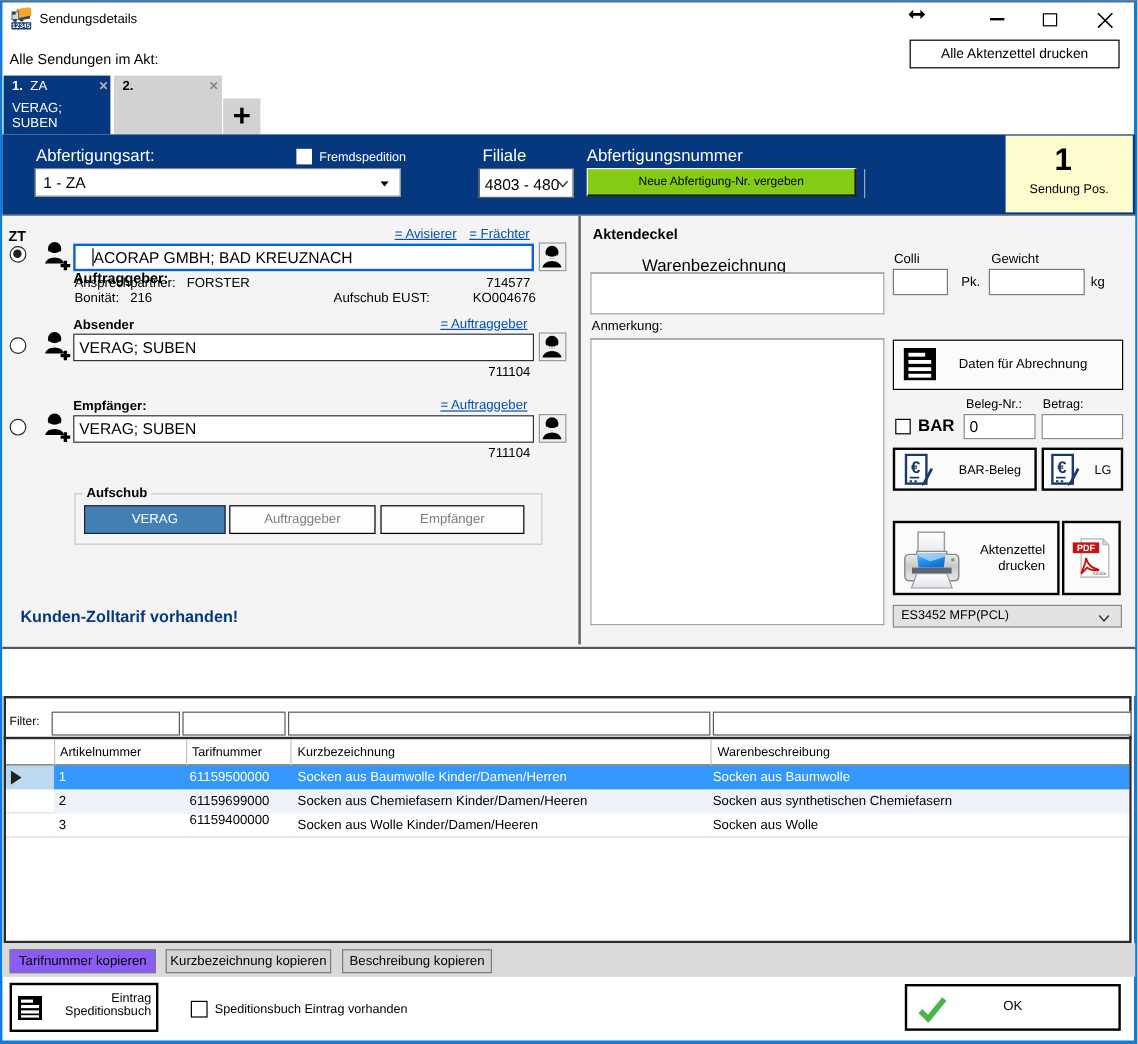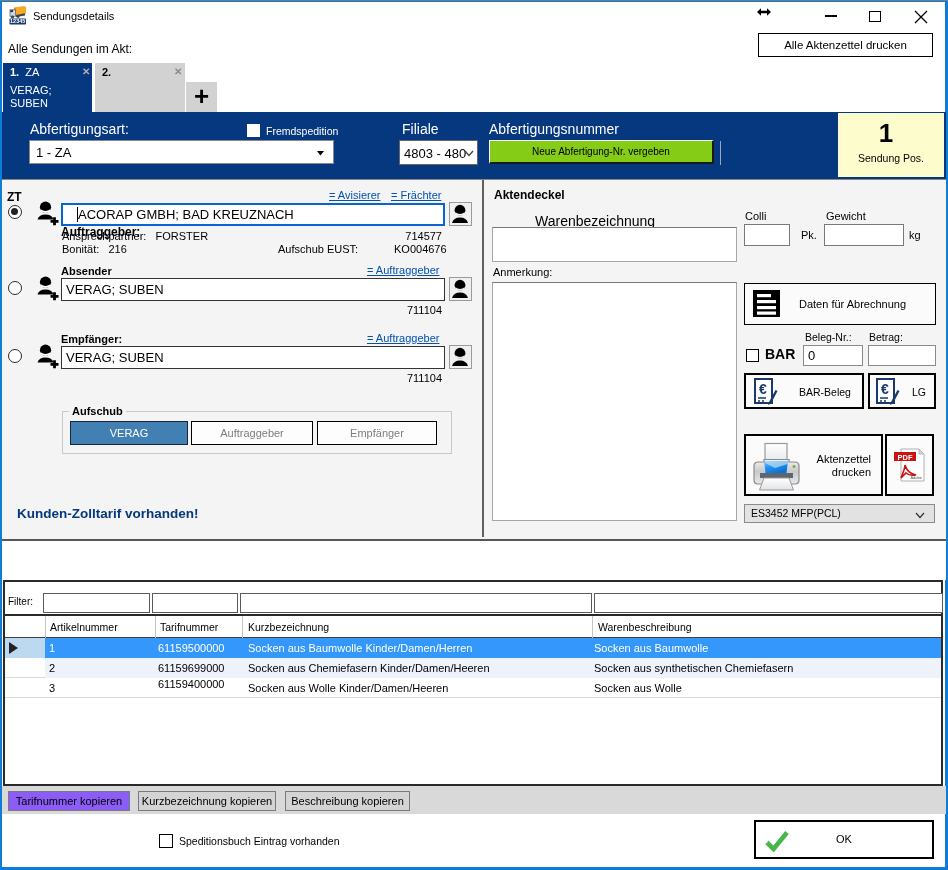--- a/index.html
+++ b/index.html
@@ -304,20 +304,30 @@
   <span class="a" style="left:113px;top:0;">61159400000</span>
   <span class="a" style="left:203px;top:4px;">Socken aus Wolle Kinder/Damen/Heeren</span>
   <span class="a" style="left:549px;top:4px;">Socken aus Wolle</span>
 </div>
 
 <div class="a" style="left:2px;top:786px;width:944px;height:28px;background:#d9d9d9;"></div>
 <div class="a" style="left:8px;top:791px;width:122px;height:20px;background:#8b5cf6;border:1px solid #7a7a7a;text-align:center;font-size:11px;line-height:18px;">Tarifnummer kopieren</div>
 <div class="a" style="left:138px;top:791px;width:138px;height:20px;background:#d4d4d4;border:1px solid #7a7a7a;text-align:center;font-size:11px;line-height:18px;">Kurzbezeichnung kopieren</div>
 <div class="a" style="left:285px;top:791px;width:125px;height:20px;background:#d4d4d4;border:1px solid #7a7a7a;text-align:center;font-size:11px;line-height:18px;">Beschreibung kopieren</div>
 
+<div class="a" style="left:8px;top:819px;width:124px;height:41px;background:#fff;border:2px solid #000;">
+  <svg class="a" style="left:5px;top:9px" width="20" height="20" viewBox="0 0 20 20">
+    <rect x="0" y="0" width="20" height="20" fill="#000"></rect>
+    <rect x="2.5" y="3" width="10" height="2.6" fill="#fff"></rect>
+    <rect x="2.5" y="7.5" width="15" height="2.6" fill="#fff"></rect>
+    <rect x="2.5" y="12" width="15" height="2.6" fill="#fff"></rect>
+    <rect x="2.5" y="16" width="15" height="2" fill="#fff"></rect>
+  </svg>
+  <div class="a" style="left:0;top:6px;width:116px;text-align:right;font-size:10.5px;line-height:11px;">Eintrag<br>Speditionsbuch</div>
+</div>
 <div class="a" style="left:159px;top:834px;width:14px;height:14px;background:#fff;border:1px solid #000;"></div>
 <div class="a" style="left:179px;top:835px;font-size:10.5px;">Speditionsbuch Eintrag vorhanden</div>
 <div class="a" style="left:754px;top:820px;width:180px;height:39px;background:#fff;border:2px solid #000;">
   <svg class="a" style="left:9px;top:8px" width="24" height="22" viewBox="0 0 24 22">
           <path d="M2 12.5 L8.5 19 L22 2.5" stroke="#49b649" stroke-width="4.6" fill="none"></path>
         </svg>
   <div class="a" style="left:0;top:0;width:100%;text-align:center;font-size:11px;line-height:35px;">OK</div>
 </div>
 
 </div>

